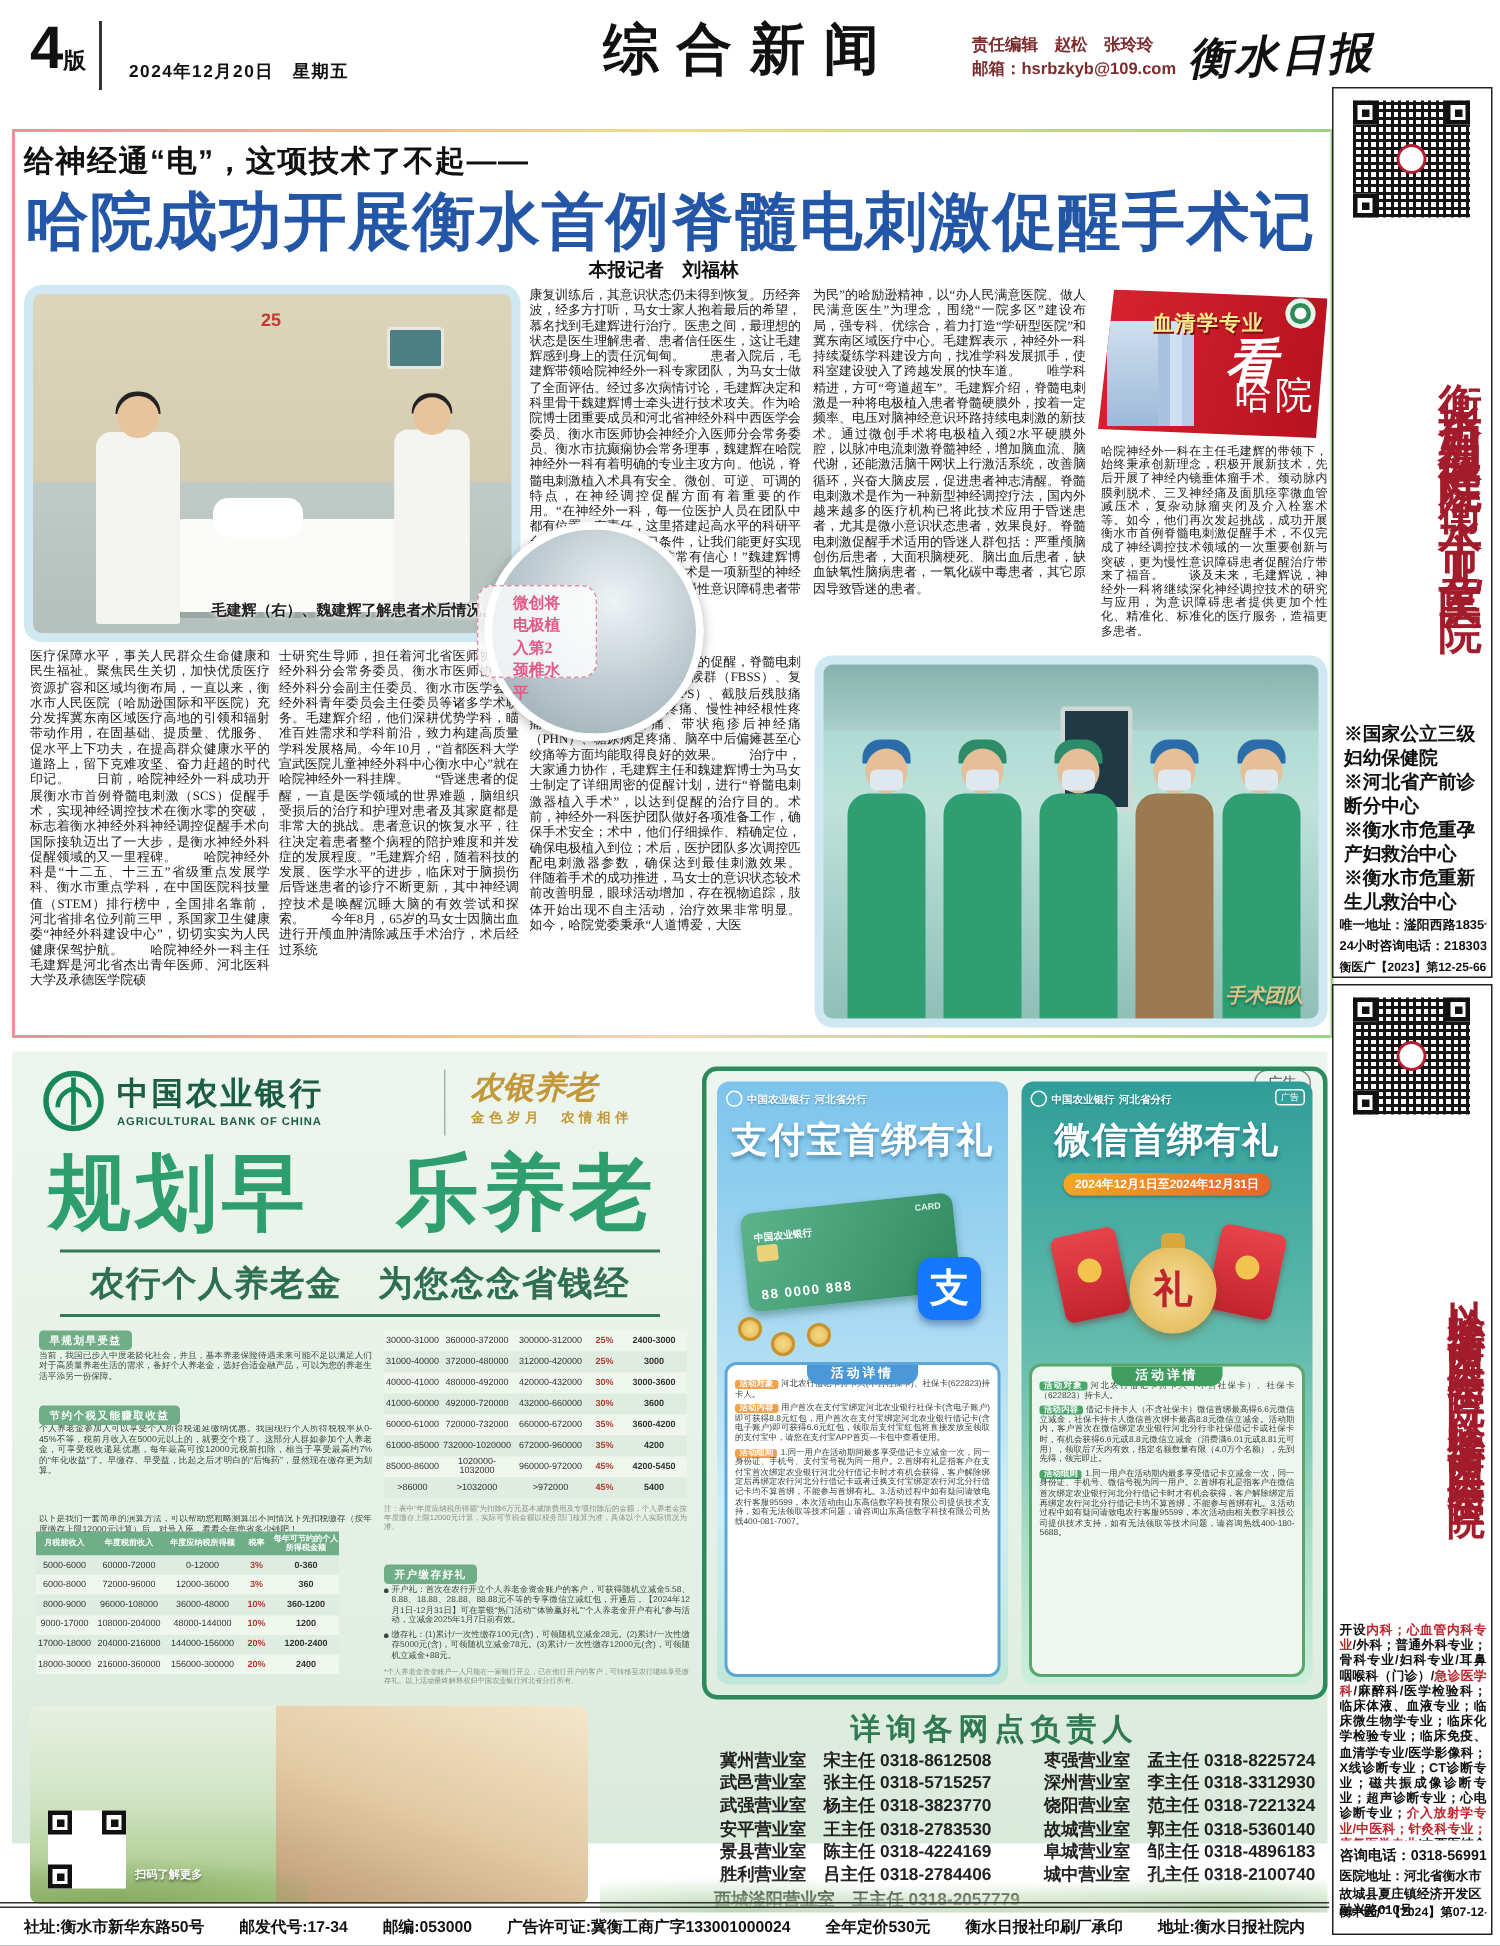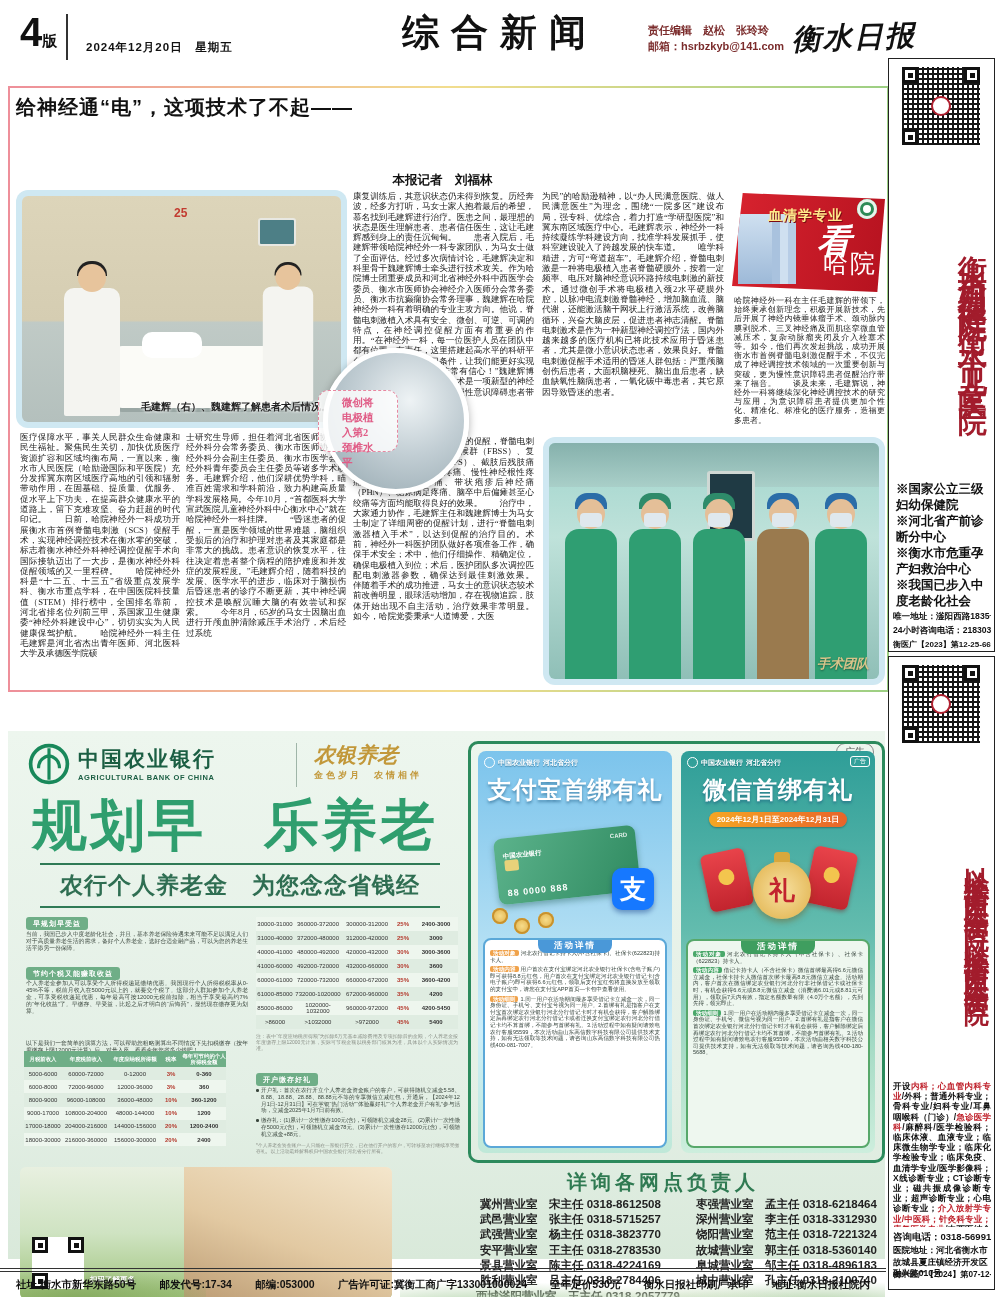--- a/index.html
+++ b/index.html
@@ -80,21 +80,21 @@
   .surgeon{position:absolute;bottom:0;width:52px;height:150px;background:#2f9e72;border-radius:14px 14px 0 0;}
   .surgeon .head{position:absolute;left:12px;top:-30px;width:28px;height:30px;border-radius:50%;background:#e4bf98;}
   .surgeon .cap{position:absolute;left:10px;top:-36px;width:32px;height:16px;border-radius:12px 12px 0 0;background:#2b6da8;}
   .surgeon .mask{position:absolute;left:15px;top:-16px;width:22px;height:14px;border-radius:4px;background:#dfe8ee;}
   .surgeon.apron{background:#9a7a4e;}
   #or-monitor{position:absolute;left:158px;top:28px;width:42px;height:64px;background:#1f3a44;border:3px solid #cfd8d4;border-radius:3px;}
   #photo2-watermark{position:absolute;right:10px;bottom:6px;color:#d9c48a;font-size:13px;font-weight:900;
      font-style:italic;font-family:"DejaVu Serif",serif;text-shadow:0 1px 2px rgba(0,0,0,.4);}
 
   
-  #bank-ad{left:8px;top:731px;width:877px;height:528px;background:linear-gradient(180deg,#edf6ee 0%,#e3efe5 70%,#d9e9da 100%);}
+  #bank-ad{left:8px;top:701px;width:877px;height:528px;background:linear-gradient(180deg,#edf6ee 0%,#e3efe5 70%,#d9e9da 100%);}
   #abc-logo{left:20px;top:12px;width:42px;height:42px;}
   #abc-name{left:70px;top:14px;}
   #abc-name .cn{font-size:21px;font-weight:900;color:#1b5e43;letter-spacing:2px;}
   #abc-name .en{font-size:7.5px;font-weight:700;color:#1b5e43;letter-spacing:.6px;}
   #abc-divider{left:288px;top:12px;width:1px;height:44px;background:#9fb5a8;}
   #brand{left:306px;top:10px;color:#c2983a;}
   #brand .b1{font-size:21px;font-weight:900;font-style:italic;font-family:"DejaVu Serif",serif;}
   #brand .b2{font-size:9px;font-weight:700;letter-spacing:3px;}
   #ad-tag{left:828px;top:12px;border:1px solid #888;border-radius:9px;padding:1px 8px;font-size:10px;color:#555;}
 
@@ -238,26 +238,27 @@
 <div class="page">
 
   <div class="abs" id="pagenum">
     <span class="digit">4</span><span class="unit">版</span>
   </div>
   <div class="abs" id="head-divider"></div>
   <div class="abs" id="head-date">2024年12月20日　星期五</div>
   <div class="abs" id="section-title">综合新闻</div>
   <div class="abs" id="editors">
     <div>责任编辑　赵松　张玲玲</div>
-    <div>邮箱：hsrbzkyb@141.com</div>
+    <div>邮箱：hsrbzkyb@109.com</div>
   </div>
   <div class="abs" id="masthead">衡水日报</div>
 
   <div class="abs" id="article-box"></div>
   <div class="abs" id="kicker">给神经通“电”，这项技术了不起——</div>
+  <div class="abs" id="headline">哈院成功开展衡水首例脊髓电刺激促醒手术记</div>
   <div class="abs" id="byline">本报记者　刘福林</div>
 
   <div class="photo-frame" id="photo1">
     <div class="ph">
       <div id="bed"></div>
       <div id="pillow"></div>
       <div class="doc" id="doc1">
           <span class="hair"></span>
           <span class="head"></span>
         </div>
@@ -532,21 +533,21 @@
     <div class="abs" id="contacts">
       <div class="contact-col">
         <div>冀州营业室　宋主任 0318-8612508</div>
         <div>武邑营业室　张主任 0318-5715257</div>
         <div>武强营业室　杨主任 0318-3823770</div>
         <div>安平营业室　王主任 0318-2783530</div>
         <div>景县营业室　陈主任 0318-4224169</div>
         <div>胜利营业室　吕主任 0318-2784406</div>
       </div>
       <div class="contact-col">
-        <div>枣强营业室　孟主任 0318-6218464</div>
+        <div>枣强营业室　孟主任 0318-8225724</div>
         <div>深州营业室　李主任 0318-3312930</div>
         <div>饶阳营业室　范主任 0318-7221324</div>
         <div>故城营业室　郭主任 0318-5360140</div>
         <div>阜城营业室　邹主任 0318-4896183</div>
         <div>城中营业室　孔主任 0318-2100740</div>
       </div>
     </div>
     <div class="abs" id="contact-extra">西城滏阳营业室　王主任 0318-2057779</div>
     <div class="abs" id="ad-hills"></div>
   </div>
@@ -560,21 +561,21 @@
           <span class="qlogo"></span>
       </div>
       <div class="vnames" id="names1">
         <div class="n8">衡水市妇幼保健院</div>
         <div class="n7">衡水市儿童医院</div>
       </div>
       <div id="sb1-bullets">
         <div>※国家公立三级妇幼保健院</div>
         <div>※河北省产前诊断分中心</div>
         <div>※衡水市危重孕产妇救治中心</div>
-        <div>※我国已步入中度老龄化社会</div>
+        <div>※衡水市危重新生儿救治中心</div>
       </div>
       <div class="sb-line" id="sb1-addr">唯一地址：滏阳西路1835号</div>
       <div class="sb-line" id="sb1-phone">24小时咨询电话：2183033</div>
       <div class="sb-line" id="sb1-lic">衡医广【2023】第12-25-66号</div>
     </div>
 
     <div class="sb-box" id="sb2">
       <div class="qr" id="qr2">
         <span class="f f1"></span>
           <span class="f f2"></span>

